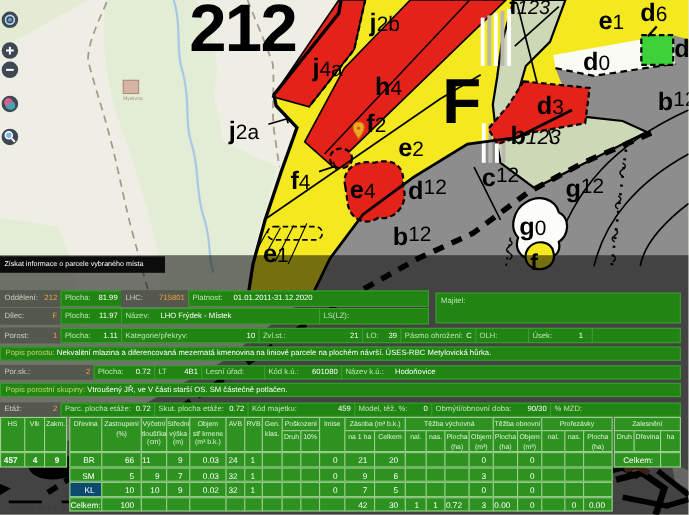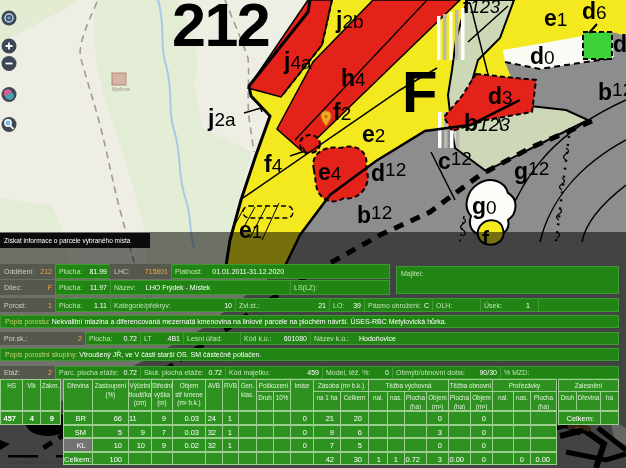--- a/index.html
+++ b/index.html
@@ -405,21 +405,21 @@
 <div style="position:absolute;left:340px;top:425px;width:29px;height:13px;background:#2e9220;border:1px solid #9ccf90;box-sizing:border-box;font-size:7.5px;color:#fff;font-weight:normal;text-align:right;padding-right:6px;line-height:13px;overflow:hidden;">6</div>
 <div style="position:absolute;left:368px;top:425px;width:20px;height:13px;background:#2e9220;border:1px solid #9ccf90;box-sizing:border-box;font-size:7.5px;color:#fff;font-weight:normal;text-align:right;padding-right:6px;line-height:13px;overflow:hidden;"></div>
 <div style="position:absolute;left:387px;top:425px;width:18px;height:13px;background:#2e9220;border:1px solid #9ccf90;box-sizing:border-box;font-size:7.5px;color:#fff;font-weight:normal;text-align:right;padding-right:6px;line-height:13px;overflow:hidden;"></div>
 <div style="position:absolute;left:404px;top:425px;width:23px;height:13px;background:#2e9220;border:1px solid #9ccf90;box-sizing:border-box;font-size:7.5px;color:#fff;font-weight:normal;text-align:right;padding-right:6px;line-height:13px;overflow:hidden;"></div>
 <div style="position:absolute;left:426px;top:425px;width:23px;height:13px;background:#2e9220;border:1px solid #9ccf90;box-sizing:border-box;font-size:7.5px;color:#fff;font-weight:normal;text-align:right;padding-right:6px;line-height:13px;overflow:hidden;">3</div>
 <div style="position:absolute;left:448px;top:425px;width:23px;height:13px;background:#2e9220;border:1px solid #9ccf90;box-sizing:border-box;font-size:7.5px;color:#fff;font-weight:normal;text-align:right;padding-right:6px;line-height:13px;overflow:hidden;"></div>
 <div style="position:absolute;left:470px;top:425px;width:23px;height:13px;background:#2e9220;border:1px solid #9ccf90;box-sizing:border-box;font-size:7.5px;color:#fff;font-weight:normal;text-align:right;padding-right:6px;line-height:13px;overflow:hidden;">0</div>
 <div style="position:absolute;left:492px;top:425px;width:22px;height:13px;background:#2e9220;border:1px solid #9ccf90;box-sizing:border-box;font-size:7.5px;color:#fff;font-weight:normal;text-align:right;padding-right:6px;line-height:13px;overflow:hidden;"></div>
 <div style="position:absolute;left:513px;top:425px;width:18px;height:13px;background:#2e9220;border:1px solid #9ccf90;box-sizing:border-box;font-size:7.5px;color:#fff;font-weight:normal;text-align:right;padding-right:6px;line-height:13px;overflow:hidden;"></div>
 <div style="position:absolute;left:530px;top:425px;width:27px;height:13px;background:#2e9220;border:1px solid #9ccf90;box-sizing:border-box;font-size:7.5px;color:#fff;font-weight:normal;text-align:right;padding-right:6px;line-height:13px;overflow:hidden;"></div>
-<div style="position:absolute;left:63px;top:438px;width:30px;height:14px;background:#737373;border:1px solid #9ccf90;box-sizing:border-box;font-size:7.5px;color:#fff;font-weight:normal;text-align:right;padding-right:6px;line-height:14px;overflow:hidden;">KL</div>
+<div style="position:absolute;left:63px;top:438px;width:30px;height:14px;background:#0c4a6e;border:1px solid #9ccf90;box-sizing:border-box;font-size:7.5px;color:#fff;font-weight:normal;text-align:right;padding-right:6px;line-height:14px;overflow:hidden;">KL</div>
 <div style="position:absolute;left:92px;top:438px;width:37px;height:14px;background:#2e9220;border:1px solid #9ccf90;box-sizing:border-box;font-size:7.5px;color:#fff;font-weight:normal;text-align:right;padding-right:6px;line-height:14px;overflow:hidden;">10</div>
 <div style="position:absolute;left:128px;top:438px;width:24px;height:14px;background:#2e9220;border:1px solid #9ccf90;box-sizing:border-box;font-size:7.5px;color:#fff;font-weight:normal;text-align:right;padding-right:6px;line-height:14px;overflow:hidden;">10</div>
 <div style="position:absolute;left:151px;top:438px;width:22px;height:14px;background:#2e9220;border:1px solid #9ccf90;box-sizing:border-box;font-size:7.5px;color:#fff;font-weight:normal;text-align:right;padding-right:6px;line-height:14px;overflow:hidden;">9</div>
 <div style="position:absolute;left:172px;top:438px;width:34px;height:14px;background:#2e9220;border:1px solid #9ccf90;box-sizing:border-box;font-size:7.5px;color:#fff;font-weight:normal;text-align:right;padding-right:6px;line-height:14px;overflow:hidden;">0.02</div>
 <div style="position:absolute;left:205px;top:438px;width:18px;height:14px;background:#2e9220;border:1px solid #9ccf90;box-sizing:border-box;font-size:7.5px;color:#fff;font-weight:normal;text-align:right;padding-right:6px;line-height:14px;overflow:hidden;">32</div>
 <div style="position:absolute;left:222px;top:438px;width:17px;height:14px;background:#2e9220;border:1px solid #9ccf90;box-sizing:border-box;font-size:7.5px;color:#fff;font-weight:normal;text-align:right;padding-right:6px;line-height:14px;overflow:hidden;">1</div>
 <div style="position:absolute;left:238px;top:438px;width:19px;height:14px;background:#2e9220;border:1px solid #9ccf90;box-sizing:border-box;font-size:7.5px;color:#fff;font-weight:normal;text-align:right;padding-right:6px;line-height:14px;overflow:hidden;"></div>
 <div style="position:absolute;left:256px;top:438px;width:18px;height:14px;background:#2e9220;border:1px solid #9ccf90;box-sizing:border-box;font-size:7.5px;color:#fff;font-weight:normal;text-align:right;padding-right:6px;line-height:14px;overflow:hidden;"></div>
 <div style="position:absolute;left:273px;top:438px;width:18px;height:14px;background:#2e9220;border:1px solid #9ccf90;box-sizing:border-box;font-size:7.5px;color:#fff;font-weight:normal;text-align:right;padding-right:6px;line-height:14px;overflow:hidden;"></div>
 <div style="position:absolute;left:290px;top:438px;width:24px;height:14px;background:#2e9220;border:1px solid #9ccf90;box-sizing:border-box;font-size:7.5px;color:#fff;font-weight:normal;text-align:right;padding-right:6px;line-height:14px;overflow:hidden;">0</div>

